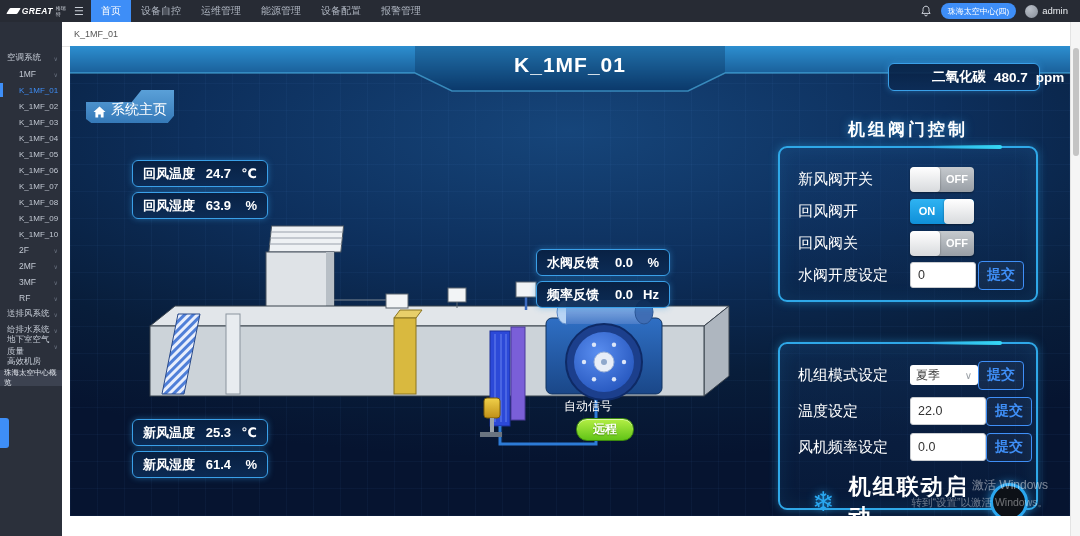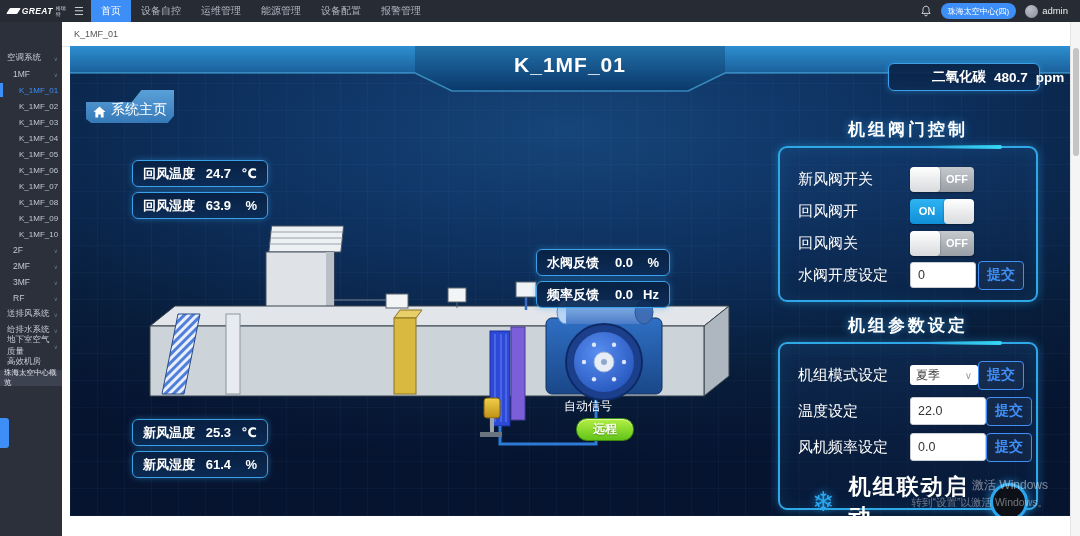--- a/index.html
+++ b/index.html
@@ -23,21 +23,21 @@
   .badge{background:#3e8ef7;color:#fff;font-size:8px;padding:2.5px 7px;border-radius:9px;white-space:nowrap;}
   .userwrap{display:flex;align-items:flex-start;gap:4px;}
   .avatar{width:13px;height:13px;border-radius:50%;background:radial-gradient(circle at 35% 30%,#b9bfc8,#868d98);}
   .uname{color:#e8ebef;font-size:9.5px;}
 
   
   .sidebar{position:absolute;left:0;top:22px;width:62px;height:514px;background:#2b303b;z-index:15;
            padding-top:28px;box-sizing:border-box;}
   .sitem{height:16px;display:flex;align-items:center;font-size:8.5px;color:#c2c8d2;cursor:pointer;position:relative;}
   .sitem.lv0{padding-left:7px;}
-  .sitem.lv1{padding-left:13px;}
+  .sitem.lv1{padding-left:19px;}
   .sitem.lv2{padding-left:19px;font-size:8px;}
   .sitem .chev{margin-left:auto;padding-right:4px;font-size:6px;color:#6a7280;}
   .sitem.active{color:#3e8ef7;}
   .sitem.active::before{content:"";position:absolute;left:0;top:1px;bottom:1px;width:3px;background:#3e8ef7;}
   .sitem.hl{background:#3c4250;color:#dfe3ea;font-size:7.5px;padding-left:4px;}
   .expand-handle{position:absolute;left:0;top:418px;width:9px;height:30px;background:#3e8ef7;
                  border-radius:0 3px 3px 0;z-index:30;cursor:pointer;}
 
   
   .content{position:absolute;left:62px;top:22px;width:1018px;height:514px;background:#fff;}
@@ -410,21 +410,20 @@
             <span class="tstate">OFF</span>
           </div>
         </div>
         <div class="prow">
           <span class="plabel">水阀开度设定</span>
           <input class="num-input" value="0" style="">
           <span class="submit">提交</span>
         </div>
       </div>
 
-      <div class="panel-title t2">机组参数设定</div>
       <div class="panel p2">
         <div class="prow">
           <span class="plabel">机组模式设定</span>
           <div class="select">
             <span class="selval">夏季</span>
             <span class="selchev">∨</span>
           </div>
           <span class="submit">提交</span>
         </div>
         <div class="prow">

